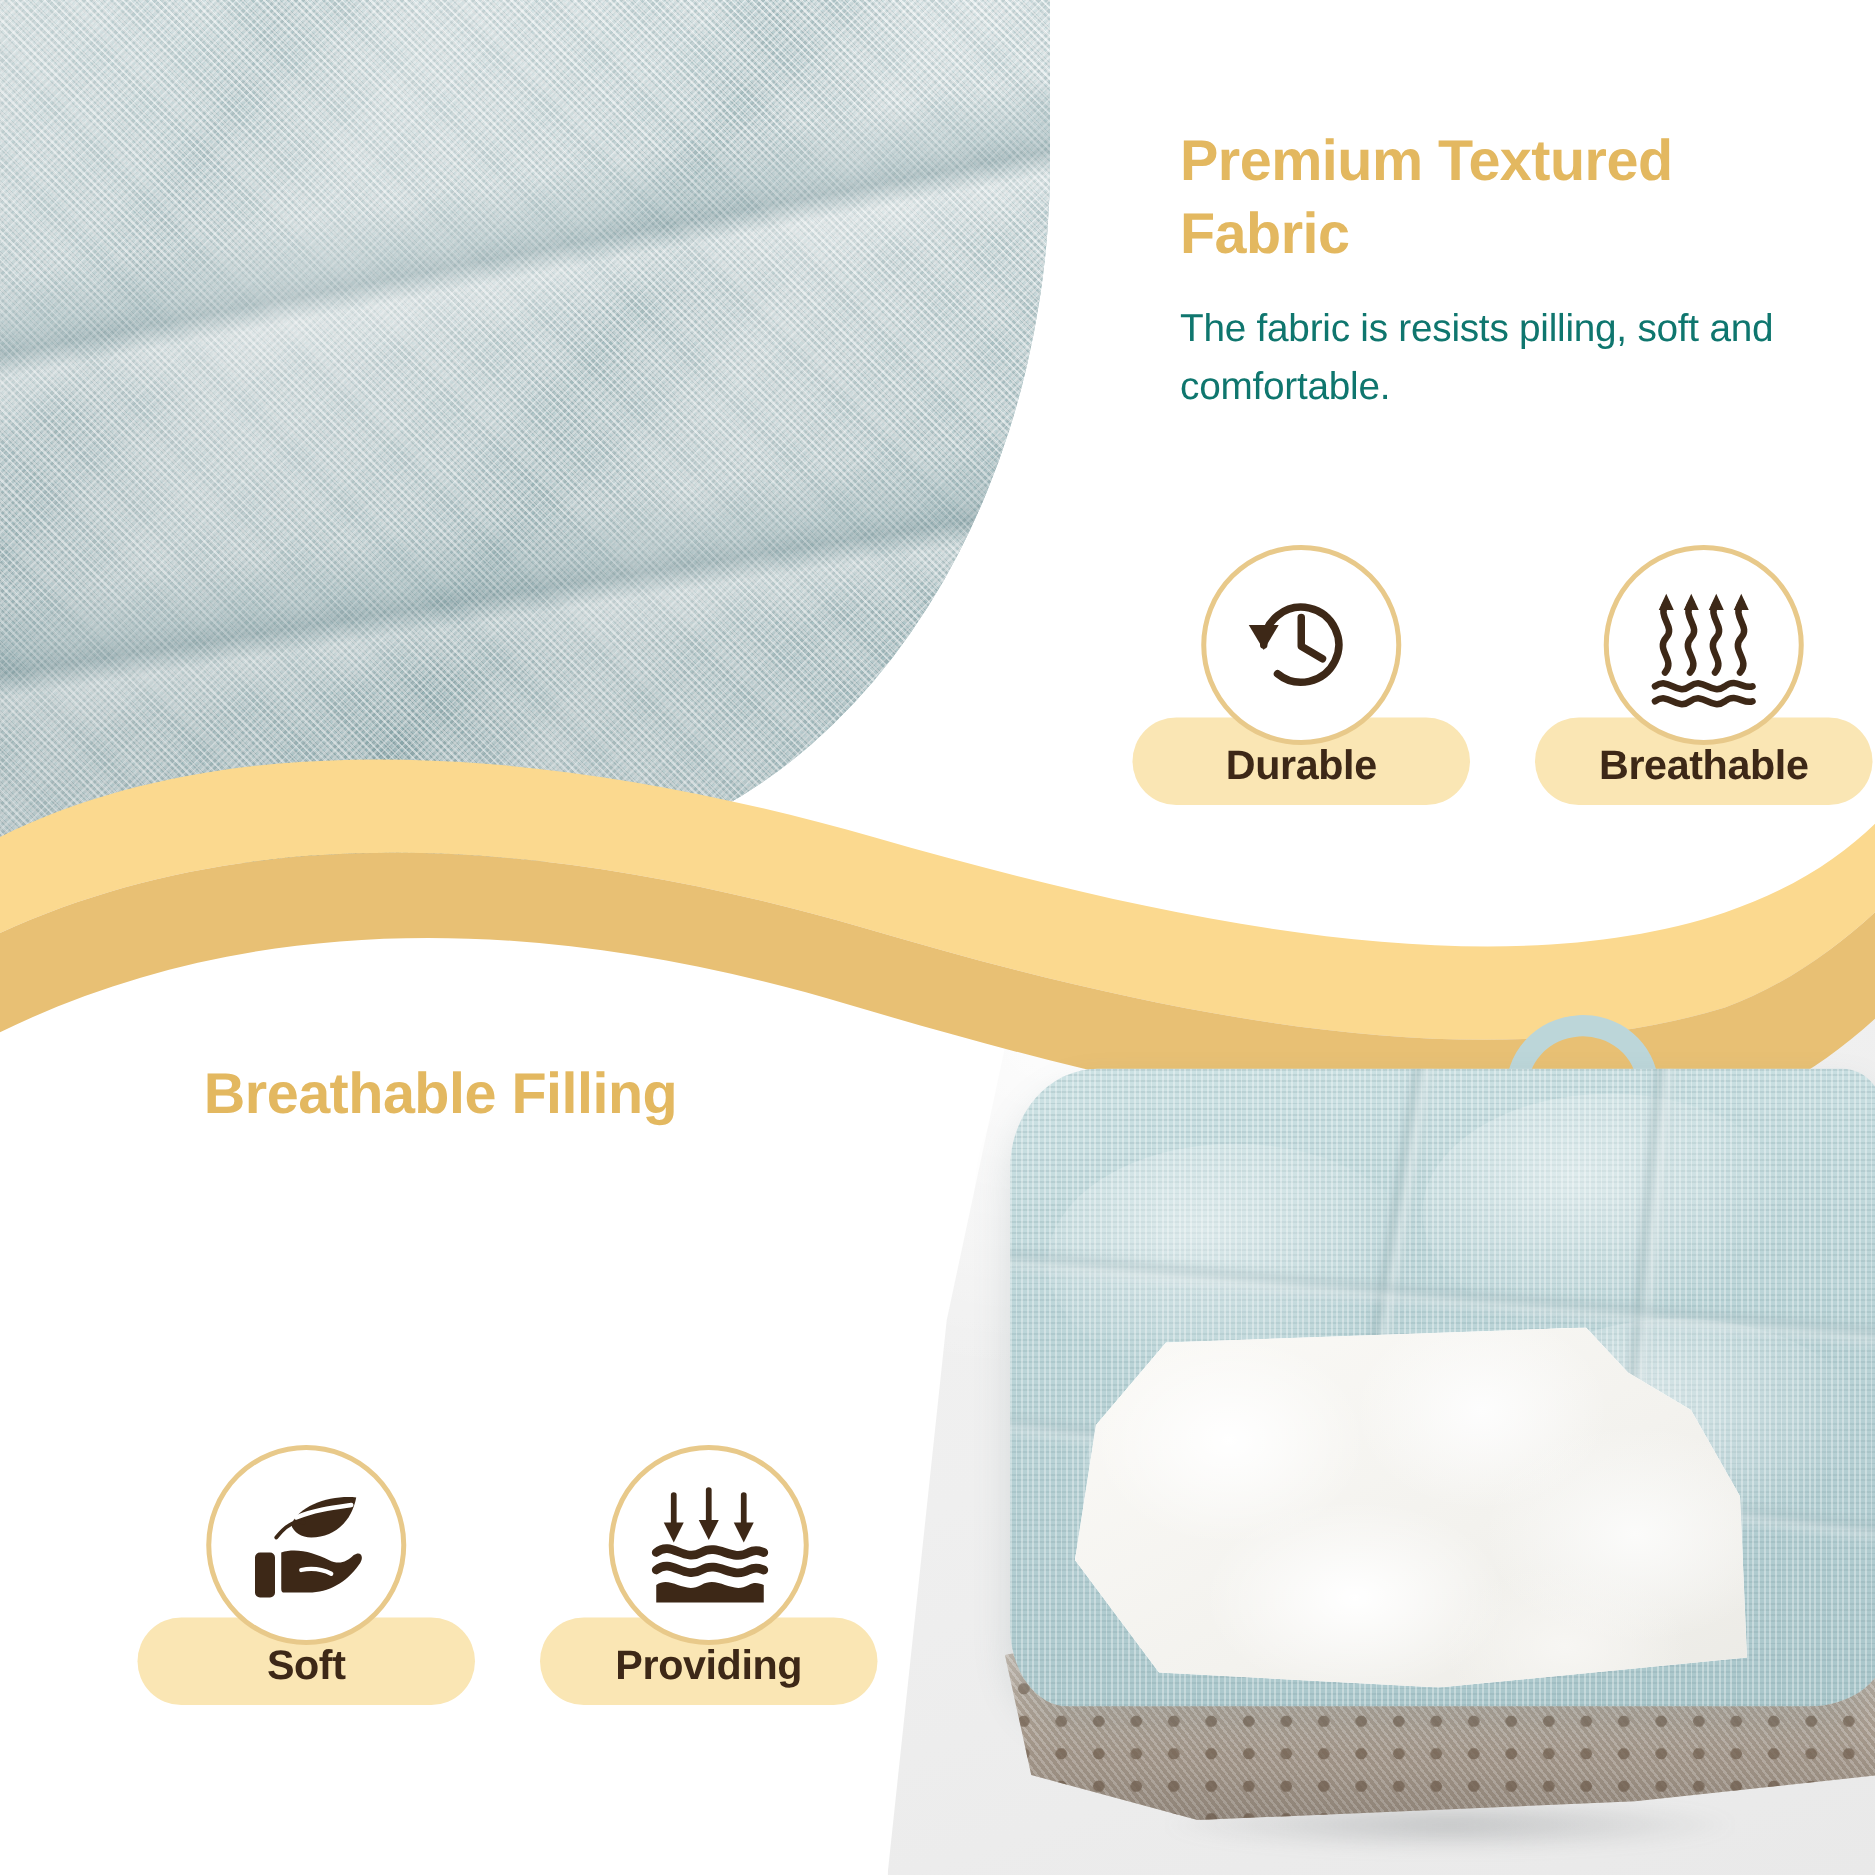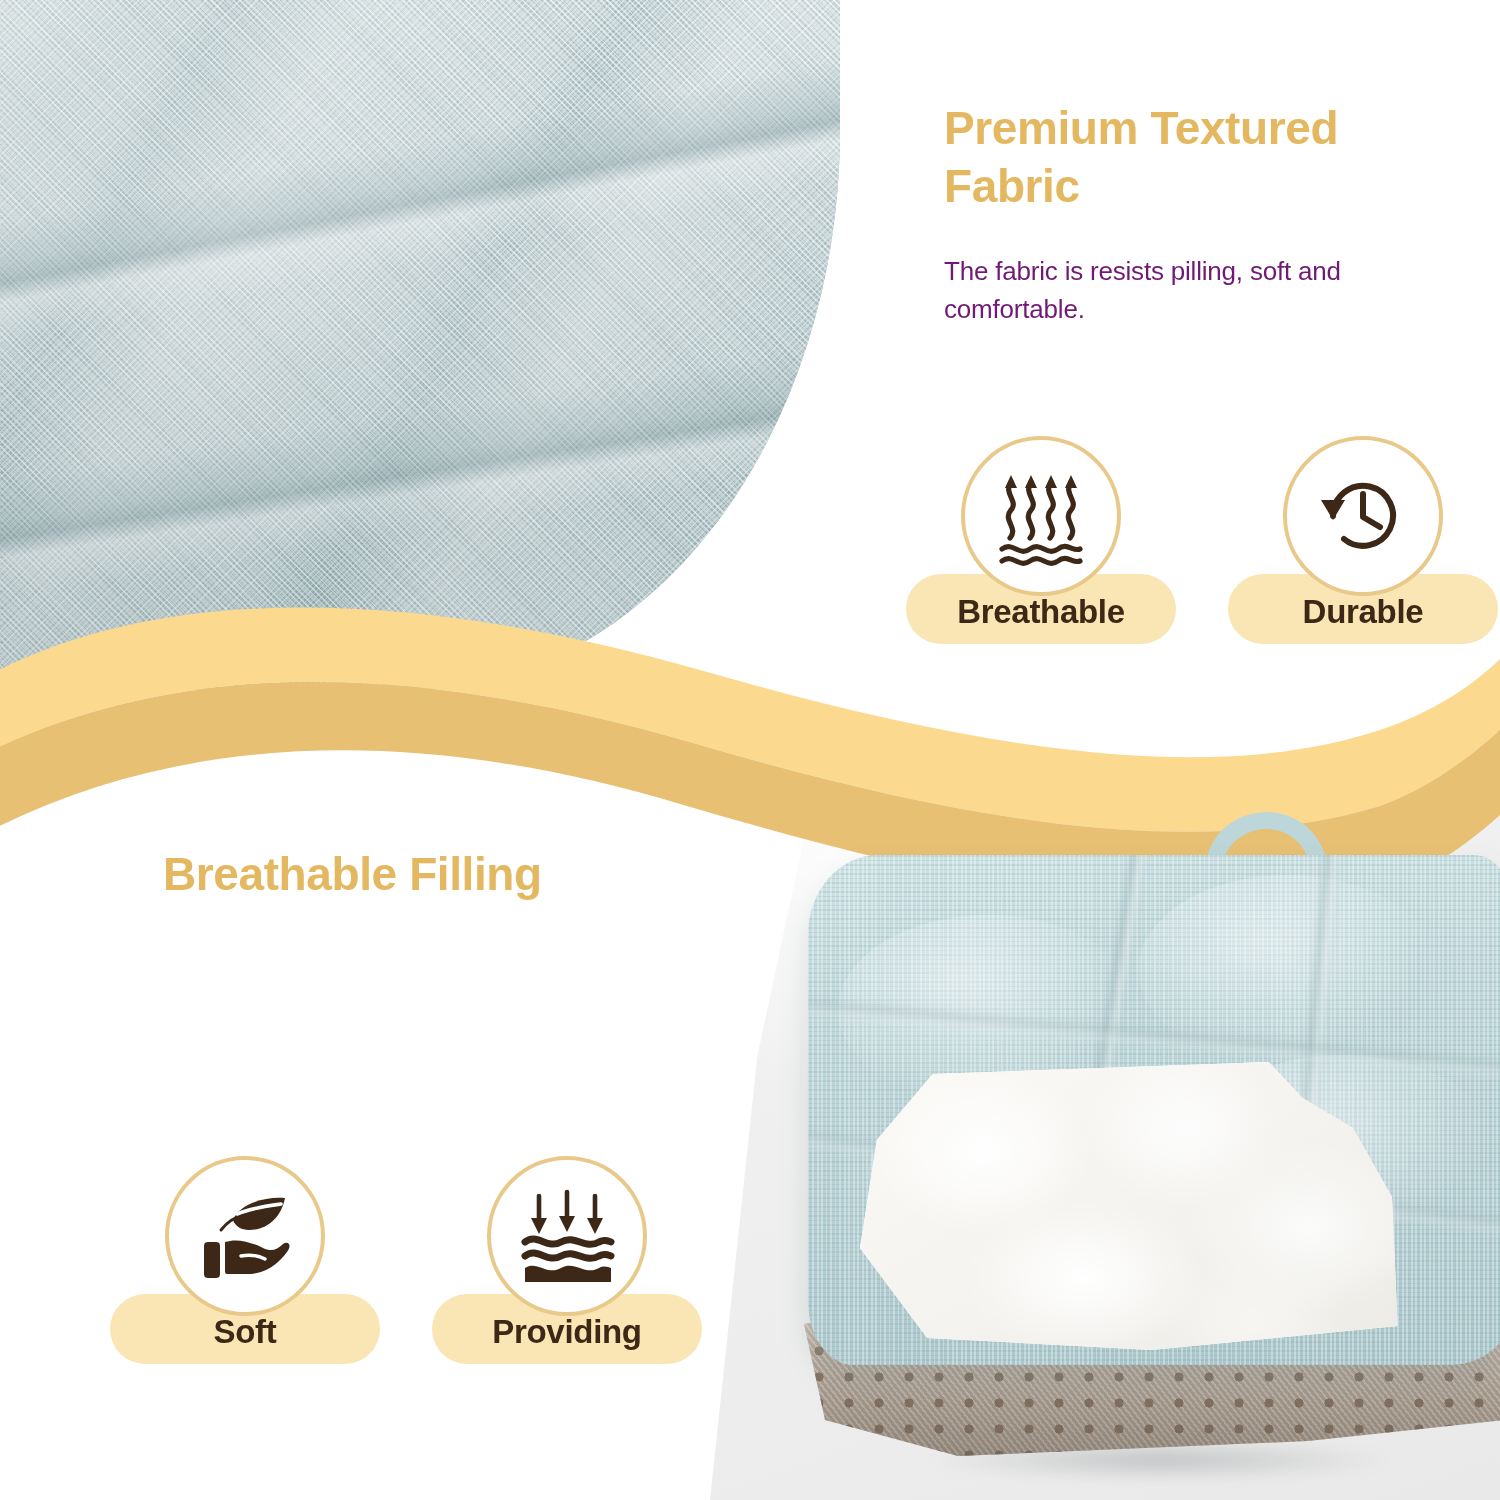--- a/index.html
+++ b/index.html
@@ -87,24 +87,24 @@
   .txt-filling{ left:163px; top:846px; width:460px; }
 
   h2.heading{
     color:#e3b860;
     font-size:46px;
     font-weight:bold;
     line-height:1.26;
     letter-spacing:-0.4px;
   }
   p.subtext{
-    color:#701a75;
-    font-size:26px;
+    color:#0f766e;
+    font-size:31px;
     line-height:1.48;
-    margin-top:36px;
+    margin-top:24px;
     letter-spacing:-0.2px;
   }
 
   
   .badge-row{ position:absolute; display:flex; }
   .badges-top{ left:906px; top:436px; gap:52px; }
   .badges-bottom{ left:110px; top:1156px; gap:52px; }
 
   .badge{ position:relative; width:270px; display:flex; flex-direction:column; align-items:center; }
   .badge-circle{
@@ -251,53 +251,53 @@
   <div class="txt-block txt-fabric">
     <h2 class="heading">Premium Textured Fabric</h2>
     <p class="subtext">The fabric is resists pilling, soft and comfortable.</p>
   </div>
 
   <div class="badge-row badges-top">
 
     <div class="badge">
       <div class="badge-circle">
         <svg width="104" height="104" viewBox="0 0 104 104">
+          <path d="M 22,52 A 30,30 0 1 1 33,75" fill="none" stroke="#3d2817" stroke-width="6" stroke-linecap="round"></path>
+          <polygon points="22,56 10,36 34,36" fill="#3d2817"></polygon>
+          <path d="M 52,30 L 52,53 L 69,63" fill="none" stroke="#3d2817" stroke-width="6" stroke-linecap="round" stroke-linejoin="round"></path>
+        </svg>
+      </div>
+      <div class="badge-pill">
+        <span>Durable</span>
+      </div>
+    </div>
+
+    <div class="badge">
+      <div class="badge-circle">
+        <svg width="104" height="104" viewBox="0 0 104 104">
           <g fill="none" stroke="#3d2817" stroke-width="5.2" stroke-linecap="round">
             <path d="M 21,74 C 30,64 13,56 22,46 C 30,37 14,30 22,18"></path>
             <path d="M 41,74 C 50,64 33,56 42,46 C 50,37 34,30 42,18"></path>
             <path d="M 61,74 C 70,64 53,56 62,46 C 70,37 54,30 62,18"></path>
             <path d="M 81,74 C 90,64 73,56 82,46 C 90,37 74,30 82,18"></path>
           </g>
           <g fill="#3d2817">
             <polygon points="22,11 16,24 28,24"></polygon>
             <polygon points="42,11 36,24 48,24"></polygon>
             <polygon points="62,11 56,24 68,24"></polygon>
             <polygon points="82,11 76,24 88,24"></polygon>
           </g>
           <g fill="none" stroke="#3d2817" stroke-width="5.2" stroke-linecap="round">
             <path d="M 13,85 C 24,77 30,93 41,85 C 52,77 58,93 69,85 C 78,78 84,88 91,85"></path>
             <path d="M 13,97 C 24,89 30,105 41,97 C 52,89 58,105 69,97 C 78,90 84,100 91,97"></path>
           </g>
         </svg>
       </div>
       <div class="badge-pill">
         <span>Breathable</span>
-      </div>
-    </div>
-
-    <div class="badge">
-      <div class="badge-circle">
-        <svg width="104" height="104" viewBox="0 0 104 104">
-          <path d="M 22,52 A 30,30 0 1 1 33,75" fill="none" stroke="#3d2817" stroke-width="6" stroke-linecap="round"></path>
-          <polygon points="22,56 10,36 34,36" fill="#3d2817"></polygon>
-          <path d="M 52,30 L 52,53 L 69,63" fill="none" stroke="#3d2817" stroke-width="6" stroke-linecap="round" stroke-linejoin="round"></path>
-        </svg>
-      </div>
-      <div class="badge-pill">
-        <span>Durable</span>
       </div>
     </div>
 
   </div>
 
   <div class="txt-block txt-filling">
     <h2 class="heading">Breathable Filling</h2>
   </div>
 
   <div class="badge-row badges-bottom">

